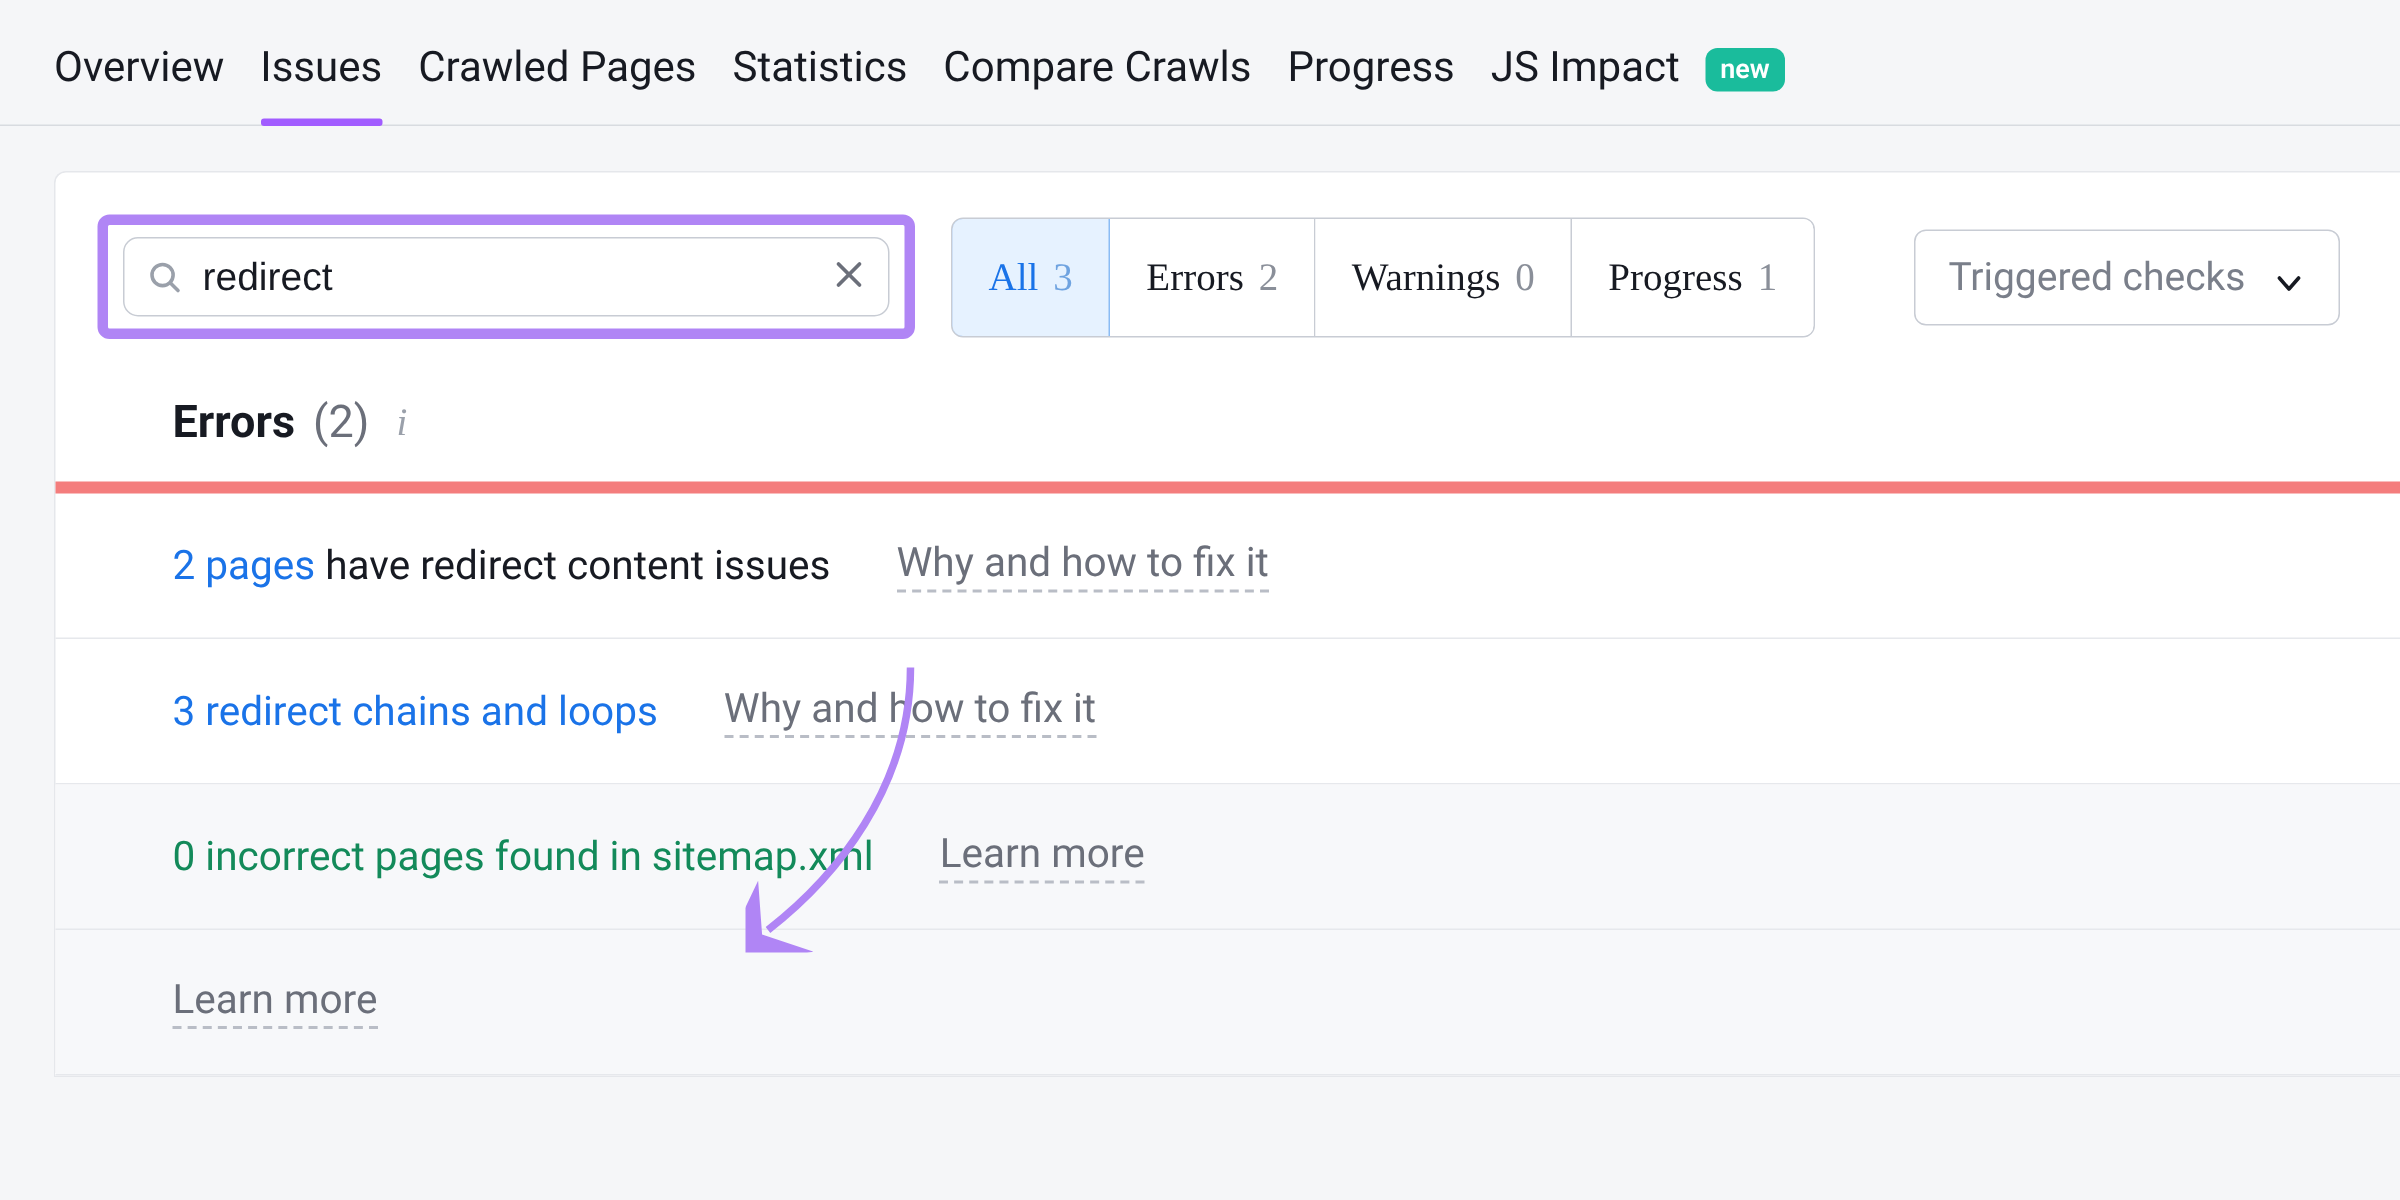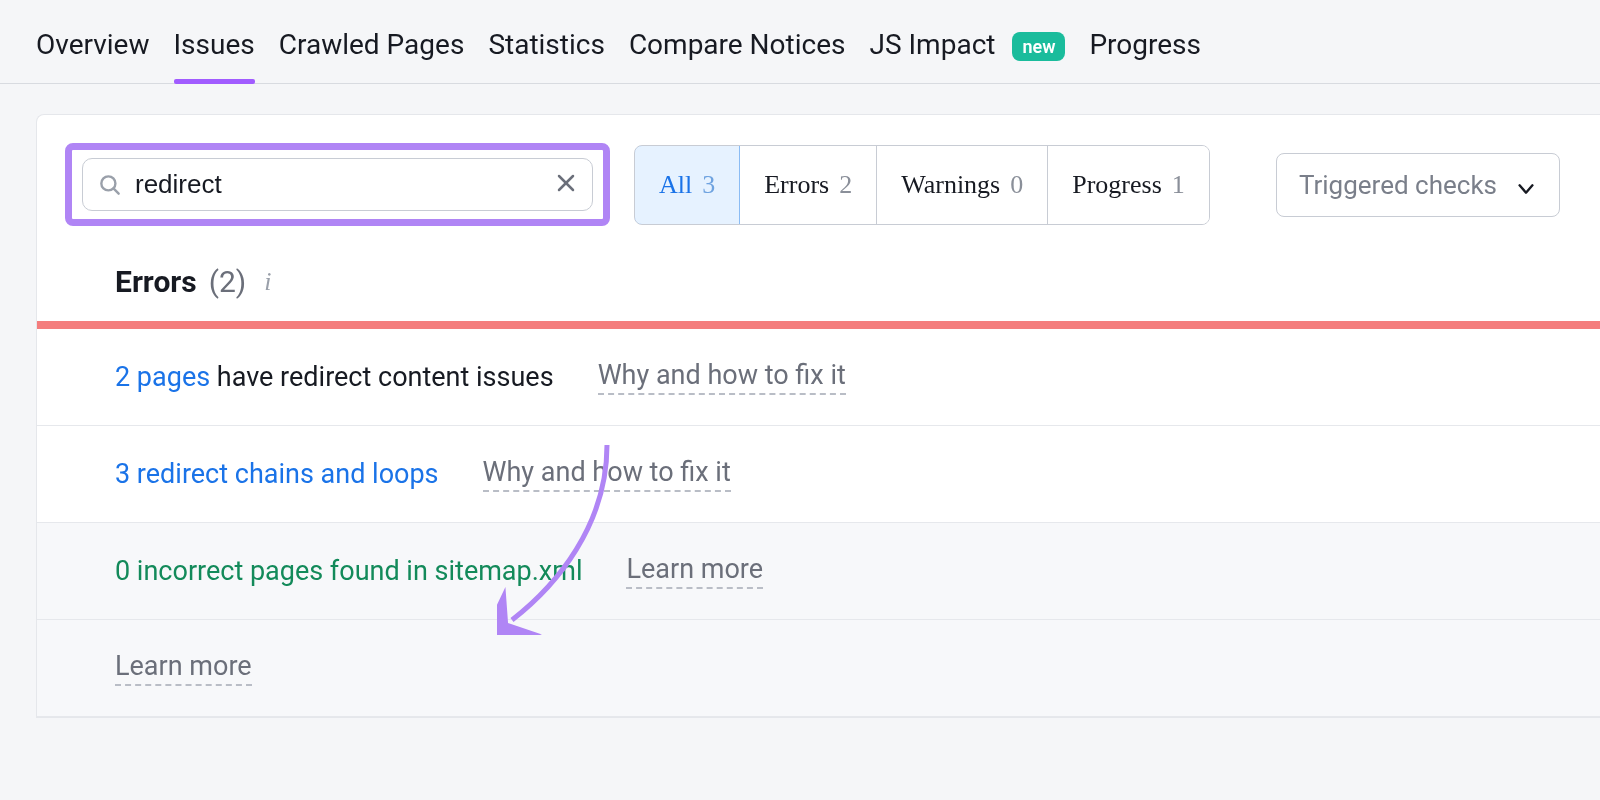--- a/index.html
+++ b/index.html
@@ -166,26 +166,26 @@
 }
 </style>
 </head>
 <body>
 
 <div class="tabs">
   <div class="tab">Overview</div>
   <div class="tab active">Issues</div>
   <div class="tab">Crawled Pages</div>
   <div class="tab">Statistics</div>
-  <div class="tab">Compare Notices</div>
+  <div class="tab">Compare Crawls</div>
+  <div class="tab">Progress</div>
   <div class="tab">
     <span>JS Impact</span>
     <span class="badge-new" style="margin-left:10px;">new</span>
   </div>
-  <div class="tab">Progress</div>
 </div>
 
 <div class="panel">
 
   <div class="toolbar">
 
     <div class="hl-box">
       <div class="search-wrap">
         <svg class="mag" width="26" height="26" viewBox="0 0 24 24" fill="none" stroke="#9aa0aa" stroke-width="2.2" stroke-linecap="round">
             <circle cx="10.5" cy="10.5" r="6.5"></circle>

